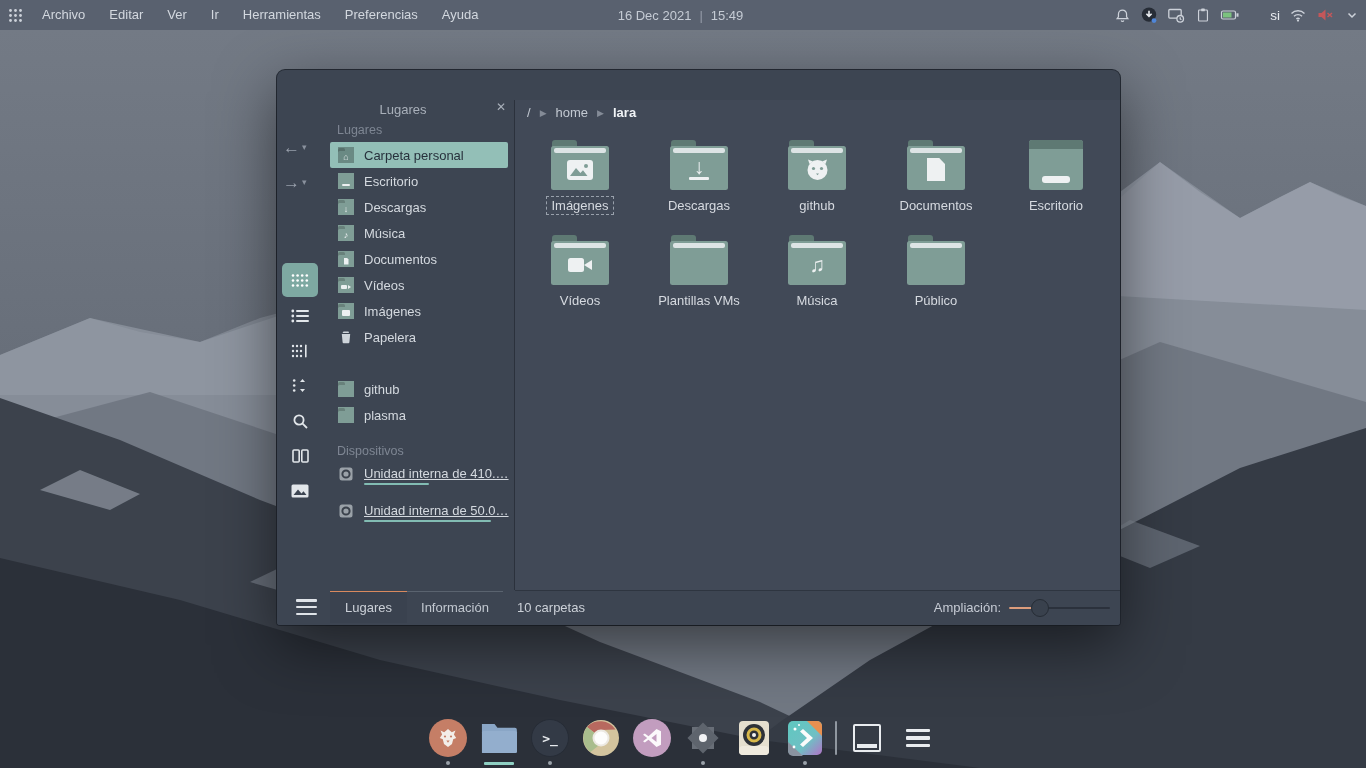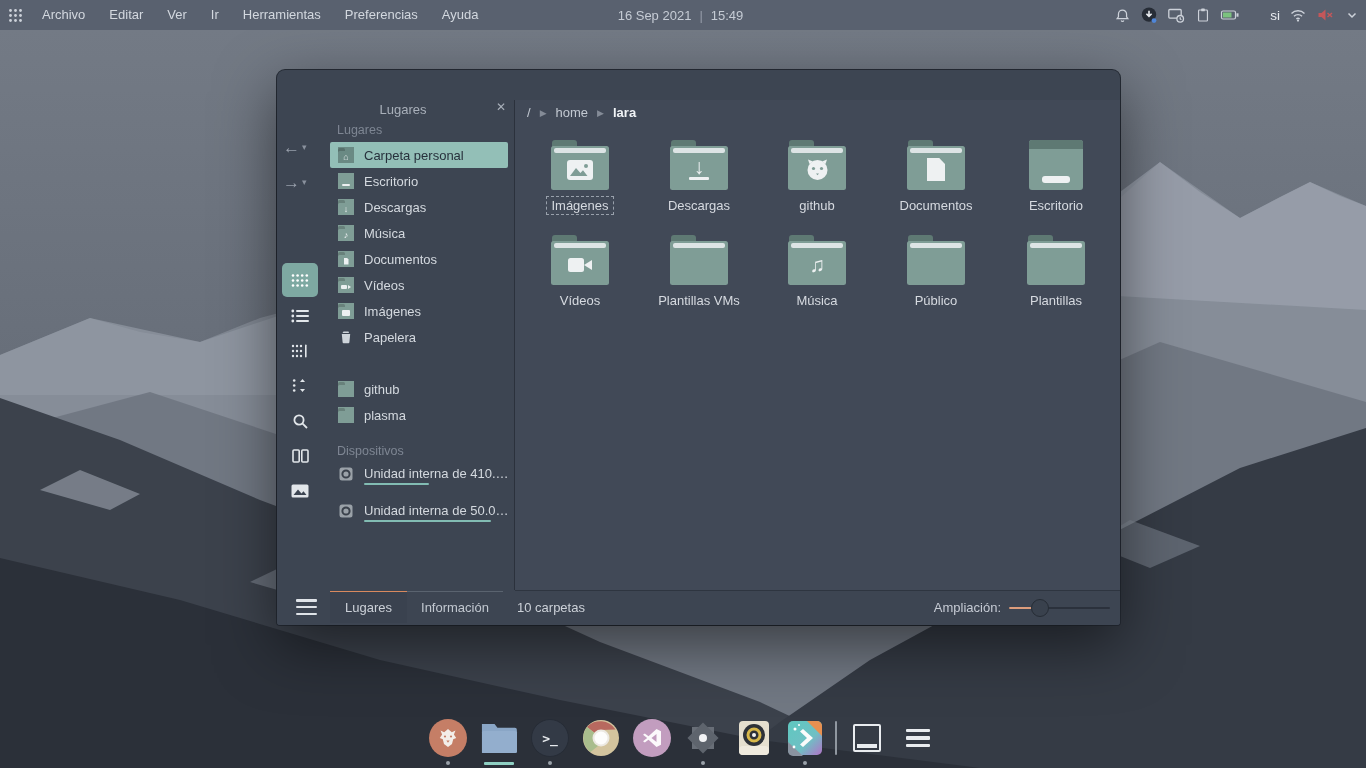--- a/index.html
+++ b/index.html
@@ -42,21 +42,21 @@
 
   
   .places{position:absolute;left:46px;top:30px;width:191px;bottom:35px;color:#d4d9df;font-size:13px;}
   .panel-title{position:absolute;left:0;top:2px;width:160px;text-align:center;color:#a9b0ba;}
   .panel-close{position:absolute;right:8px;top:0;color:#a9b0ba;font-size:12px;}
   .sec-label{position:absolute;left:14px;color:#7e8693;font-size:12.5px;}
   .place-row{position:absolute;left:7px;right:6px;height:26px;display:flex;align-items:center;gap:10px;
     padding-left:8px;box-sizing:border-box;border-radius:2px;}
   .place-row.sel{background:#93bfb7;color:#27313c;}
   .p-ic{width:16px;height:16px;flex:0 0 16px;position:relative;}
-  .dev-row{position:absolute;left:7px;right:22px;height:24px;display:flex;align-items:flex-start;gap:10px;padding-left:8px;box-sizing:border-box;}
+  .dev-row{position:absolute;left:7px;right:22px;height:24px;display:flex;align-items:flex-start;gap:10px;padding-left:8px;box-sizing:border-box;text-decoration:underline;}
   .dev-label{position:relative;white-space:nowrap;}
   .dev-bar{position:absolute;left:0;bottom:-4px;height:2px;background:#82bcb3;border-radius:1px;}
   .vsep{position:absolute;left:237px;top:30px;bottom:35px;width:1px;background:#2b313c;}
 
   
   .mfold{position:absolute;inset:0;}
   .mfold .tab{position:absolute;left:0;top:1px;width:7px;height:4px;border-radius:1.5px 1.5px 0 0;background:inherit;filter:brightness(.82);}
   .mfold .bod{position:absolute;left:0;top:4px;right:0;bottom:1px;border-radius:1.5px;background:inherit;}
   .mglyph{position:absolute;left:0;right:0;top:4px;bottom:0;display:flex;align-items:center;justify-content:center;
     color:#ecf0f1;font-size:9px;line-height:1;}
@@ -184,21 +184,21 @@
     </div>
     <span class="menu-item">Archivo</span>
     <span class="menu-item">Editar</span>
     <span class="menu-item">Ver</span>
     <span class="menu-item">Ir</span>
     <span class="menu-item">Herramientas</span>
     <span class="menu-item">Preferencias</span>
     <span class="menu-item">Ayuda</span>
 
     <div class="clock">
-      <span>16 Sep 2021</span>
+      <span>16 Dec 2021</span>
       <span style="color:#959ca8;">|</span>
       <span>15:49</span>
     </div>
 
     <div class="tray">
       <span class="tray-ic">
         <svg width="17" height="17" viewBox="0 0 18 18" fill="none" stroke="#cdd2da" stroke-width="1.3">
           <path d="M9 3.2a4.3 4.3 0 0 1 4.3 4.3v2.8l1.4 2H3.3l1.4-2V7.5A4.3 4.3 0 0 1 9 3.2z"></path>
           <path d="M7.6 14.2a1.5 1.5 0 0 0 2.8 0"></path>
         </svg>
@@ -592,29 +592,20 @@
         <span class="lbl">Música</span>
       </div>
       <div class="tile" style="left:365px;top:135px;">
         <span class="bigfolder">
           <span class="bf-tab"></span>
             <span class="bf-body">
               <span class="bf-strip"></span>
             </span>
         </span>
         <span class="lbl">Público</span>
-      </div>
-      <div class="tile" style="left:485px;top:135px;">
-        <span class="bigfolder">
-          <span class="bf-tab"></span>
-            <span class="bf-body">
-              <span class="bf-strip"></span>
-            </span>
-        </span>
-        <span class="lbl">Plantillas</span>
       </div>
     </div>
 
     <div class="statusbar">
       <div class="sb-sep"></div>
       <div class="hamb">
           <i></i>
           <i></i>
           <i></i>
         </div>

